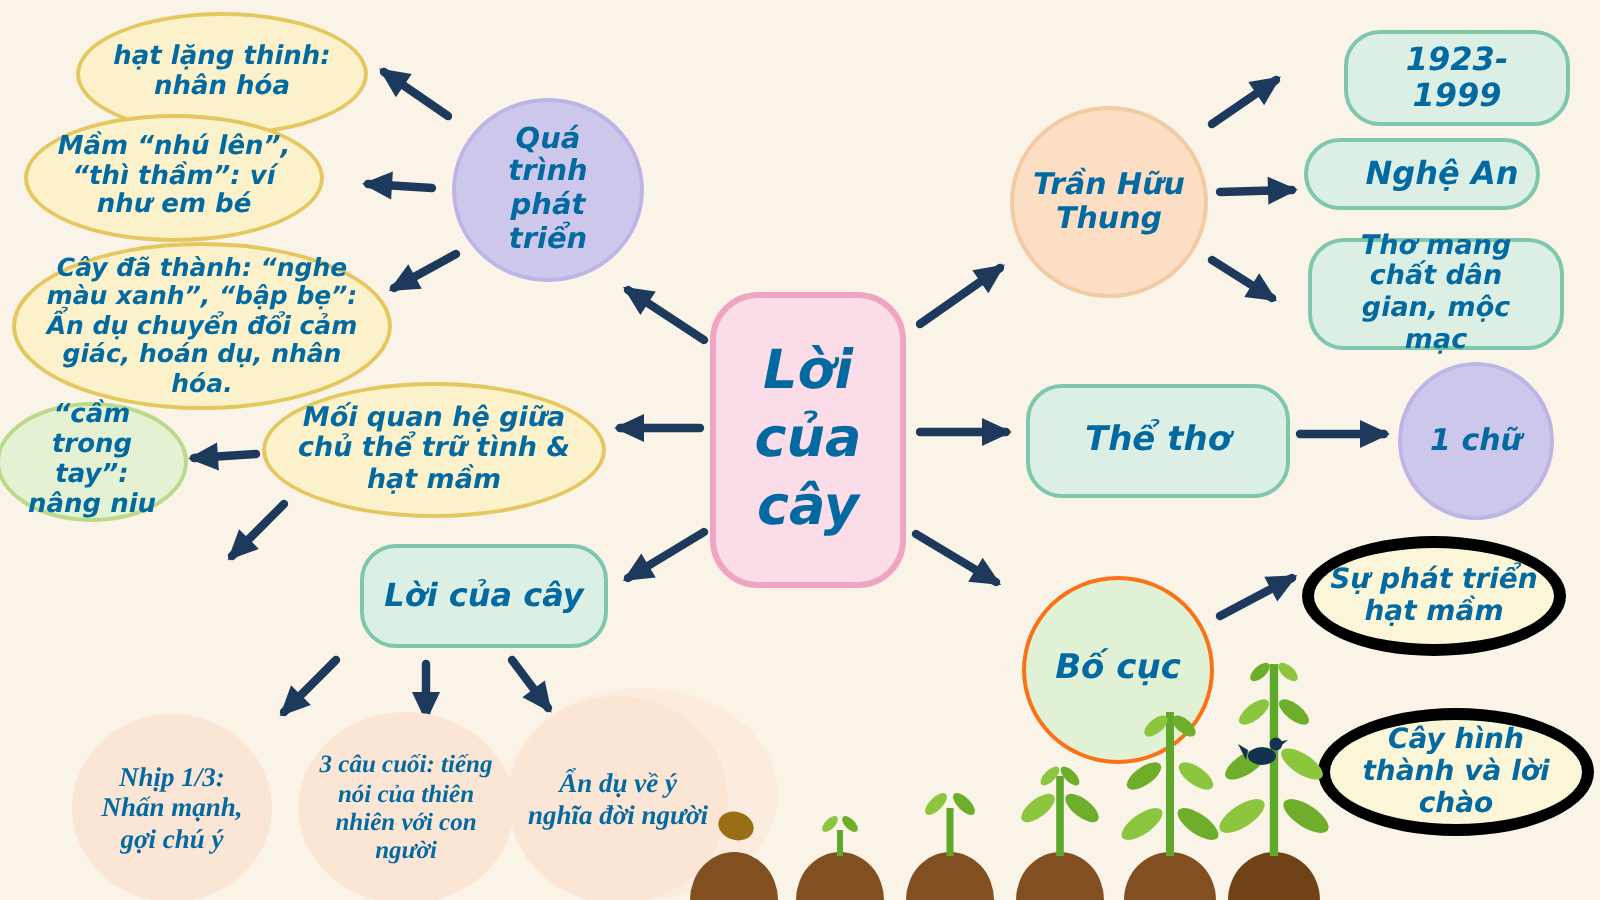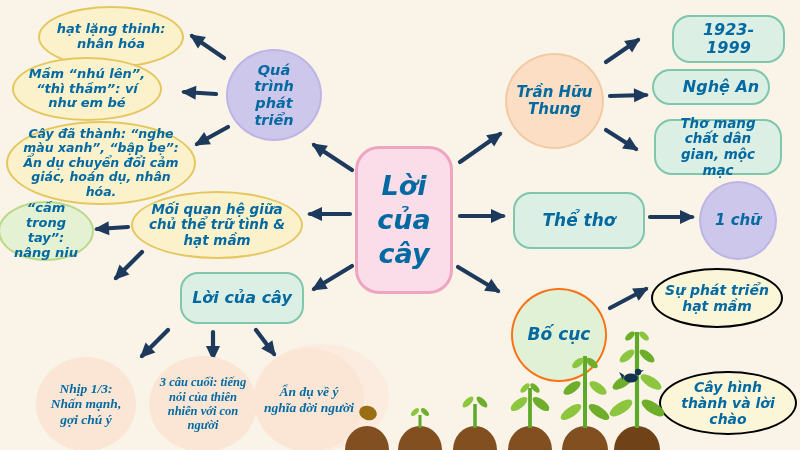--- a/index.html
+++ b/index.html
@@ -10,21 +10,21 @@
   }
   .node{
     position:absolute;box-sizing:border-box;
     display:flex;align-items:center;justify-content:center;
     text-align:center;font-weight:bold;font-style:italic;
     color:#0369a1;line-height:1.15;padding:2px 8px;z-index:2;
   }
   .ellipse{border-radius:50%;}
   .rbox{border-radius:18px;}
   .yellow{background:#FBF2CC;border:2px solid #E5C75F;}
-  .yellow-soft{background:#FCF6D8;border:2px solid #000000;}
+  .yellow-soft{background:#FCF6D8;border:6px solid #000000;}
   .green{background:#E4F2D3;border:2px solid #BCD98B;}
   .lightgreen{background:#E1F1D5;border:2px solid #f97316;}
   .mint{background:#DCEFE5;border:2px solid #7EC6AC;}
   .purple{background:#CDC7EC;border:2px solid #BDB5E5;}
   .pink{background:#FBDDE9;border:3px solid #EFA5C2;border-radius:24px;}
   .peach{background:#FBDEC4;border:2px solid #F2CBA4;}
   .peach-soft{background:#FBE6D6;border:0;font-family:Liberation Serif, serif;}
   .blob{position:absolute;background:#FBECDF;border-radius:50%;z-index:1;}
   svg.layer{position:absolute;left:0;top:0;z-index:1;pointer-events:none;}
   svg.plants{z-index:3;}
@@ -89,21 +89,21 @@
   <div class="node peach ellipse" style="left:505px;top:53px;width:99px;height:96px;font-size:15px;">Trần Hữu Thung</div>
   <div class="node mint rbox" style="left:656px;top:15px;width:113px;height:48px;font-size:16px;margin-left:16px;">1923-1999</div>
   <div class="node mint rbox" style="left:652px;top:69px;width:118px;height:36px;font-size:16px;padding-left:28px;">Nghệ An</div>
   <div class="node mint rbox" style="left:654px;top:119px;width:128px;height:56px;font-size:13.5px;">Thơ mang chất dân gian, mộc mạc</div>
 
   <div class="node mint rbox" style="left:513px;top:192px;width:132px;height:57px;font-size:17px;">Thể thơ</div>
   <div class="node purple ellipse" style="left:699px;top:181px;width:78px;height:79px;font-size:15px;">1 chữ</div>
 
   <div class="node lightgreen ellipse" style="left:511px;top:288px;width:96px;height:94px;font-size:17px;">Bố cục</div>
   <div class="node yellow-soft ellipse" style="left:651px;top:268px;width:132px;height:60px;font-size:14px;">Sự phát triển hạt mầm</div>
-  <div class="node yellow-soft ellipse" style="left:659px;top:354px;width:138px;height:64px;font-size:14px;margin-top:17px;">Cây hình thành và lời chào</div>
+  <div class="node yellow-soft ellipse" style="left:659px;top:354px;width:138px;height:64px;font-size:14px;">Cây hình thành và lời chào</div>
 
   <svg class="layer plants" width="800" height="450">
 
     <g>
       <path d="M345,450 A22,24 0 0 1 389,450 Z" fill="#825020"></path>
       <path d="M398,450 A22,24 0 0 1 442,450 Z" fill="#825020"></path>
       <path d="M453,450 A22,24 0 0 1 497,450 Z" fill="#825020"></path>
       <path d="M508,450 A22,24 0 0 1 552,450 Z" fill="#825020"></path>
       <path d="M562,450 A23,24 0 0 1 608,450 Z" fill="#825020"></path>
       <path d="M614,450 A23,24 0 0 1 660,450 Z" fill="#6F4217"></path>

